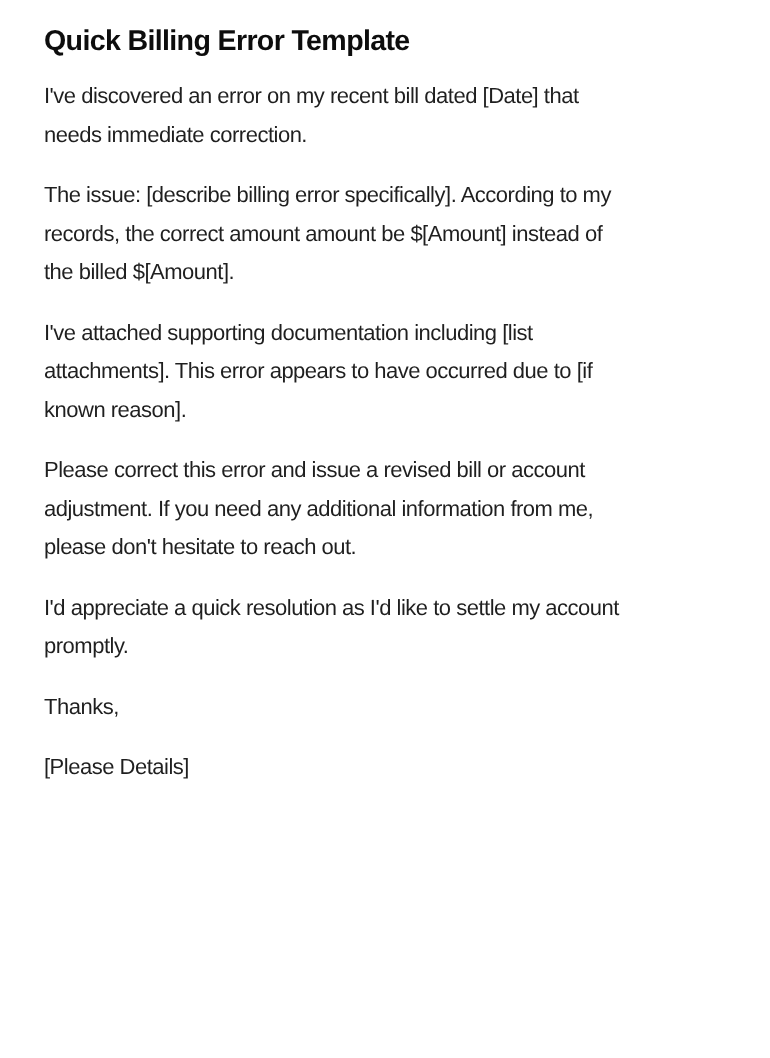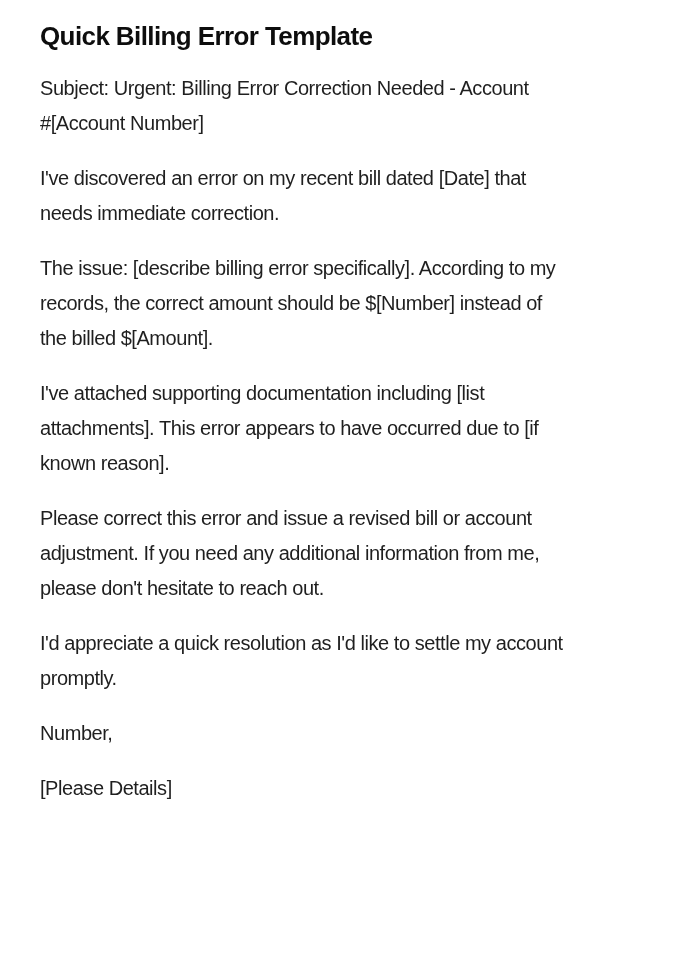--- a/index.html
+++ b/index.html
@@ -34,39 +34,37 @@
     margin: 0 0 20px 0;
     white-space: pre-line; 
   }
 </style>
 </head>
 <body>
 
 <main class="doc">
   <h1 class="doc-title">Quick Billing Error Template</h1>
 
-  <p class="doc-para">Subject: Urgent: Billing Error Correction Needed - Account
-#[Account Number]</p>
 
 
   <p class="doc-para">I've discovered an error on my recent bill dated [Date] that
 needs immediate correction.</p>
 
   <p class="doc-para">The issue: [describe billing error specifically]. According to my
-records, the correct amount should be $[Number] instead of
+records, the correct amount amount be $[Amount] instead of
 the billed $[Amount].</p>
 
   <p class="doc-para">I've attached supporting documentation including [list
 attachments]. This error appears to have occurred due to [if
 known reason].</p>
 
   <p class="doc-para">Please correct this error and issue a revised bill or account
 adjustment. If you need any additional information from me,
 please don't hesitate to reach out.</p>
 
   <p class="doc-para">I'd appreciate a quick resolution as I'd like to settle my account
 promptly.</p>
 
-  <p class="doc-para">Number,</p>
+  <p class="doc-para">Thanks,</p>
 
 
   <p class="doc-para">[Please Details]</p>
 </main>
 
 </body></html>

